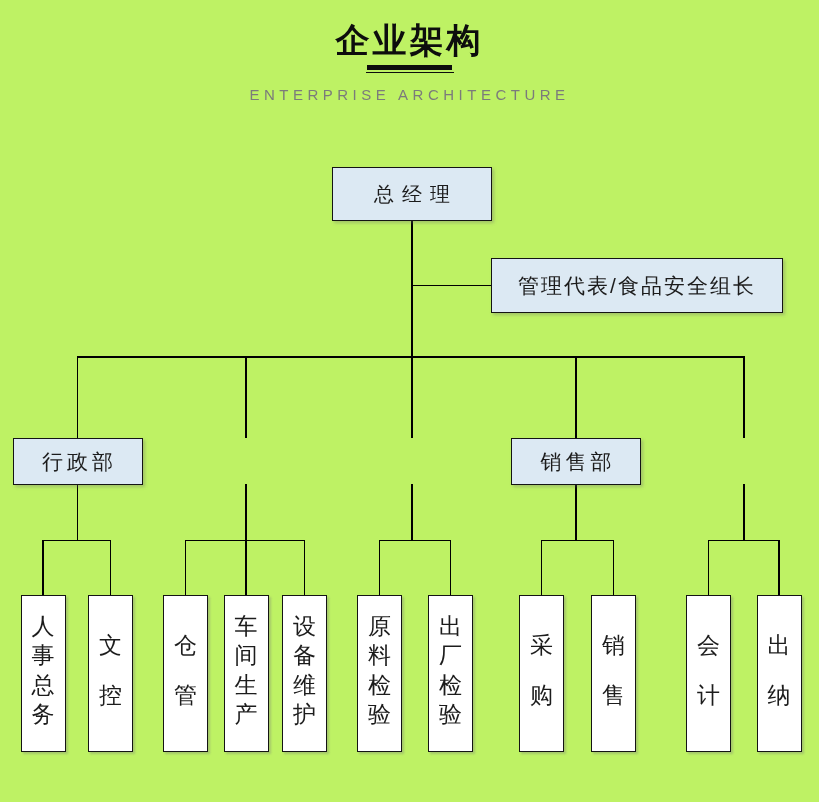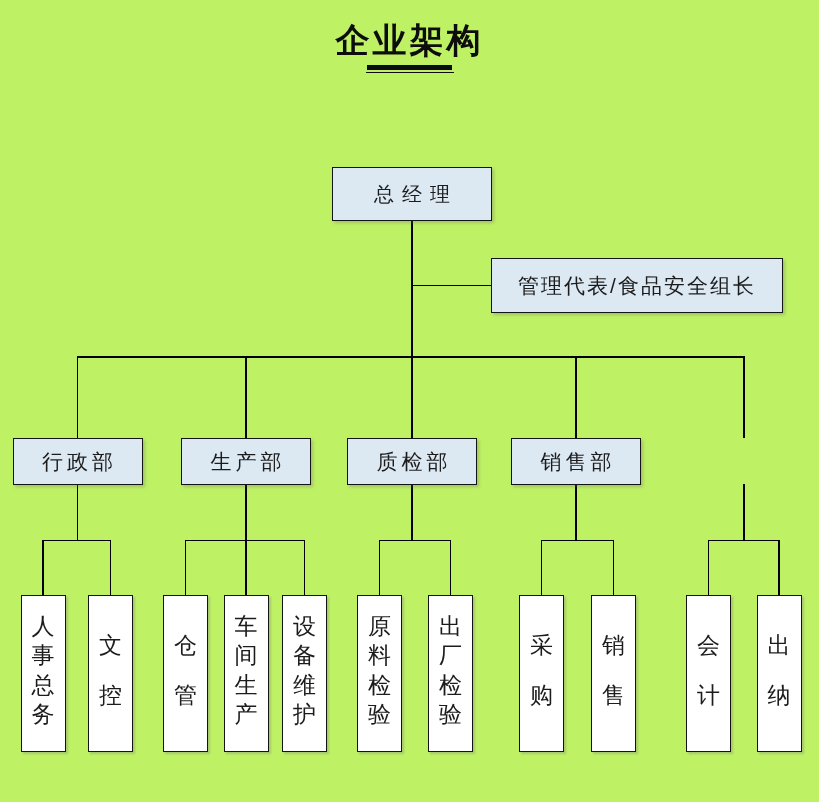--- a/index.html
+++ b/index.html
@@ -56,20 +56,21 @@
 </head>
 <body>
 
 <div class="canvas">
 
   <div class="title">企业架构</div>
   <div class="title-underline">
     <div class="bar-thick"></div>
     <div class="bar-thin"></div>
   </div>
+  <div class="subtitle">ENTERPRISE ARCHITECTURE</div>
 
   <div class="line vline" style="left:411.25px; top:221px; height:217px;"></div>
   <div class="line hline" style="left:412px; top:284.5px; width:79px;"></div>
   <div class="line hline" style="left:76.75px; top:356.25px; width:668px;"></div>
 
   <div class="line vline" style="left:76.75px;  top:357px; height:81px;"></div>
   <div class="line vline" style="left:245.25px; top:357px; height:81px;"></div>
   <div class="line vline" style="left:575.25px; top:357px; height:81px;"></div>
   <div class="line vline" style="left:743.25px; top:357px; height:81px;"></div>
 
@@ -95,22 +96,20 @@
   <div class="line vline" style="left:540.75px; top:540px; height:55px;"></div>
   <div class="line vline" style="left:612.75px; top:540px; height:55px;"></div>
   <div class="line vline" style="left:707.75px; top:540px; height:55px;"></div>
   <div class="line vline" style="left:778.25px; top:540px; height:55px;"></div>
 
   <div class="node staff">管理代表/食品安全组长</div>
 
   <div class="node root">总经理</div>
 
   <div class="node dept" style="left:12.5px;">行政部</div>
-  <div class="node dept" style="left:181px;">生产部</div>
-  <div class="node dept" style="left:347px;">质检部</div>
   <div class="node dept" style="left:511px;">销售部</div>
 
   <div class="node sub" style="left:20.5px;">
       <div class="vtext">
         <span>人</span>
         <span>事</span>
         <span>总</span>
         <span>务</span>
       </div>
     </div>

